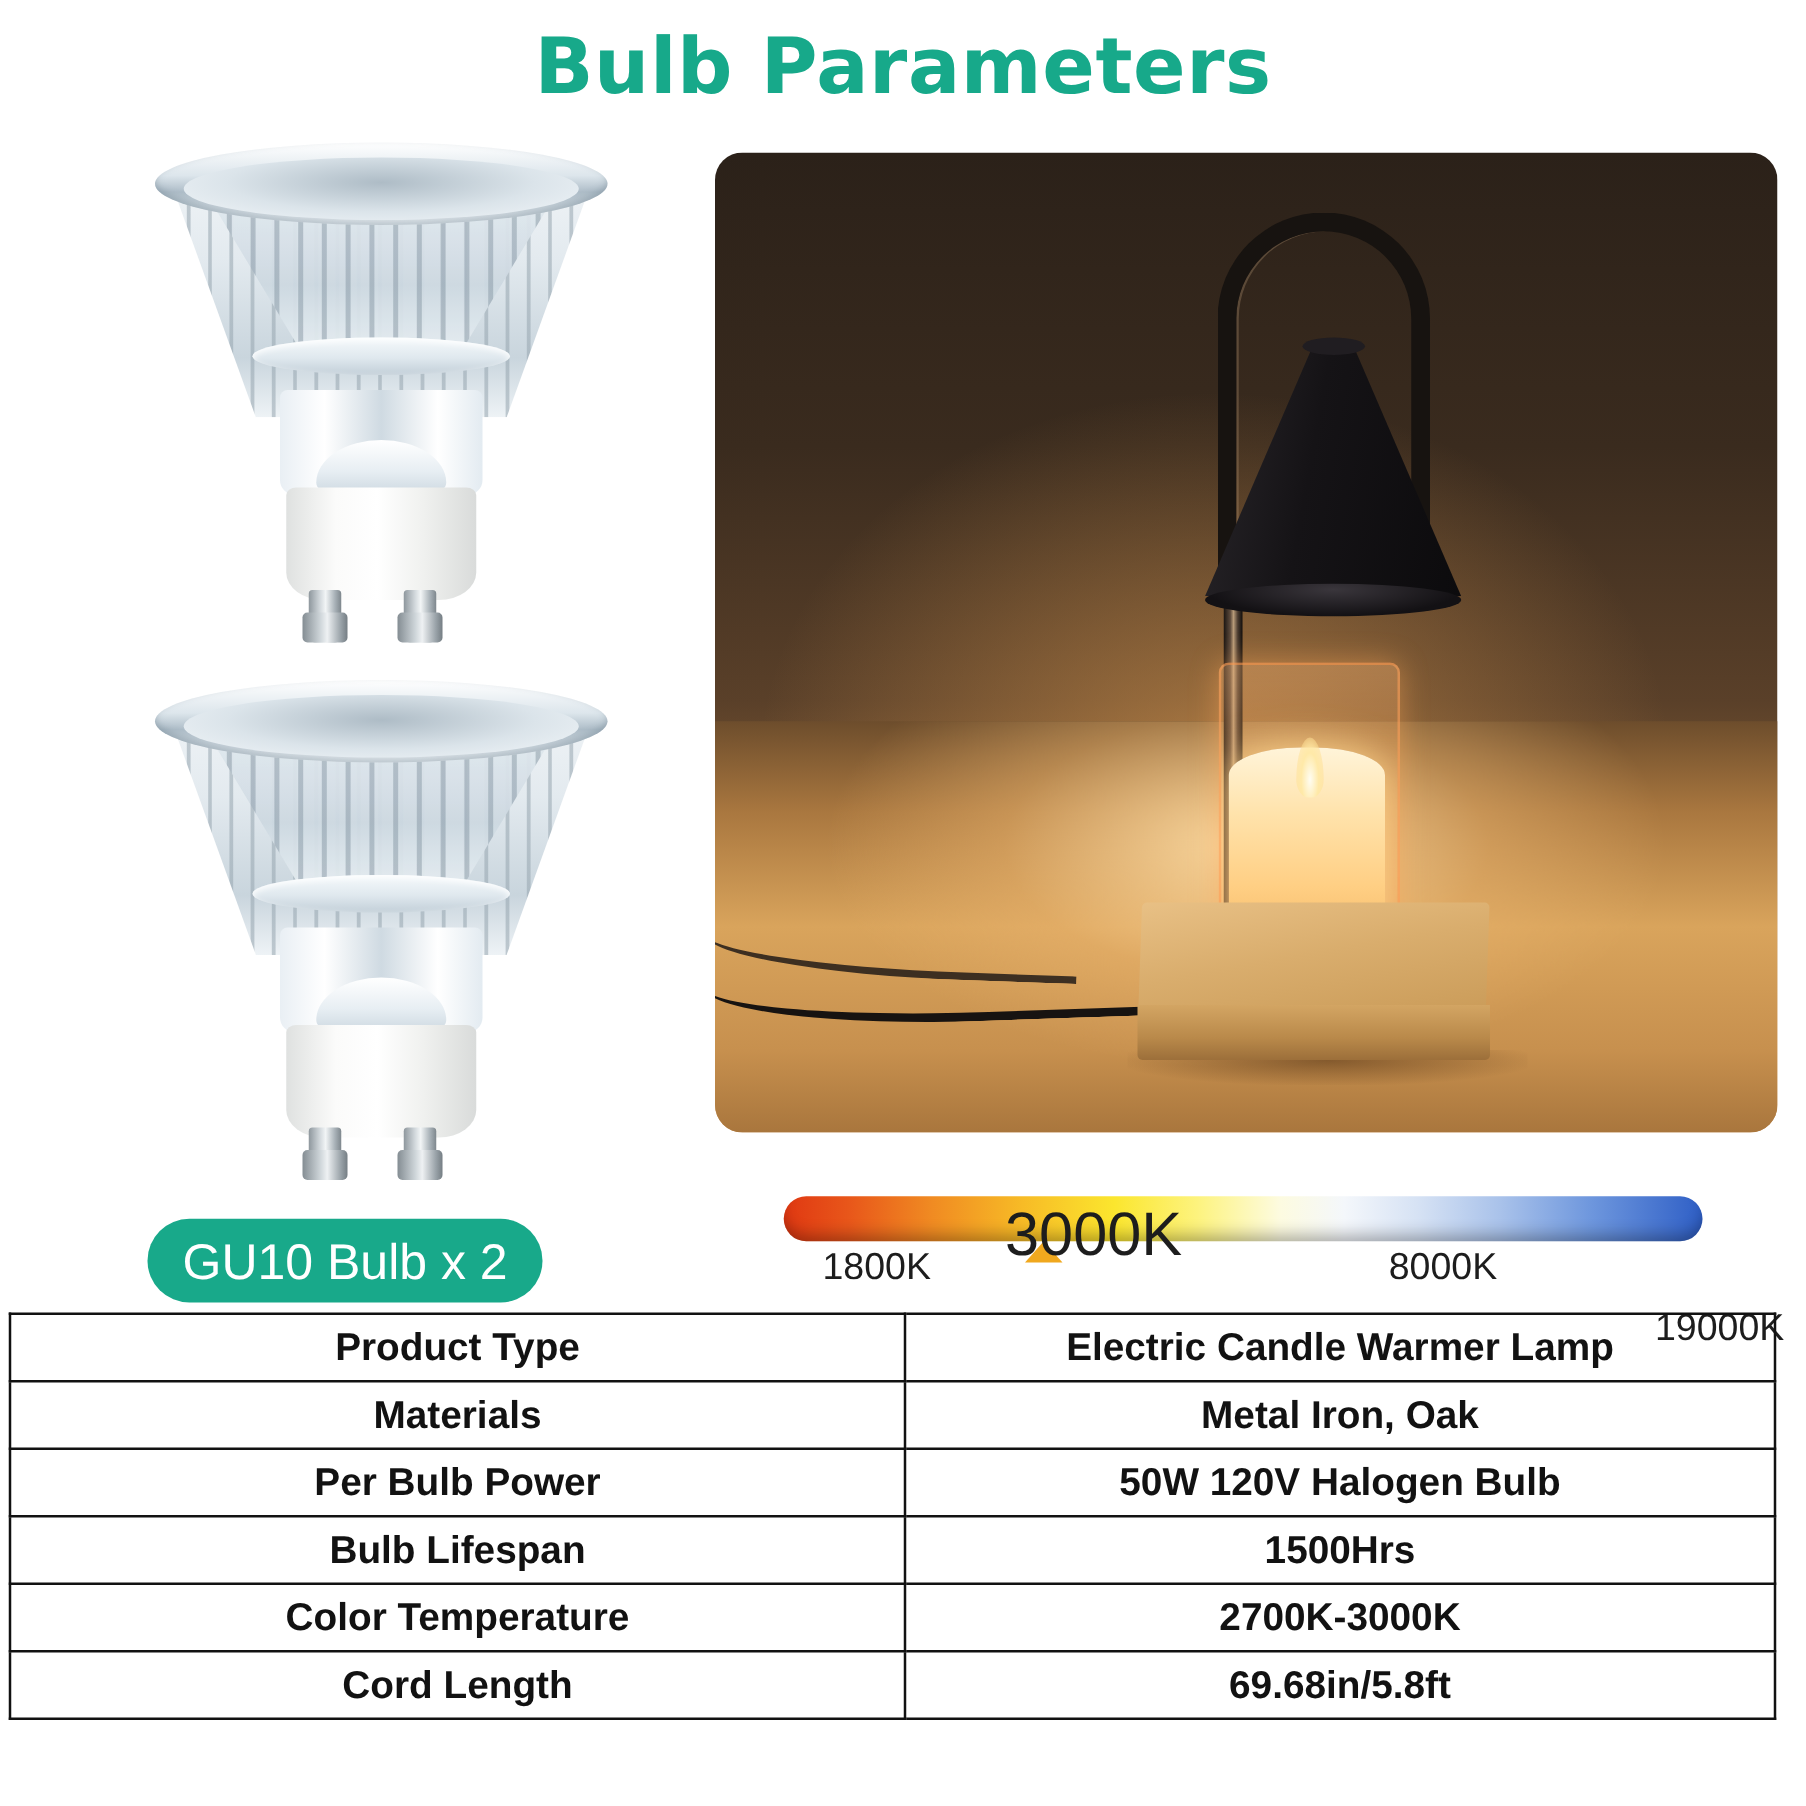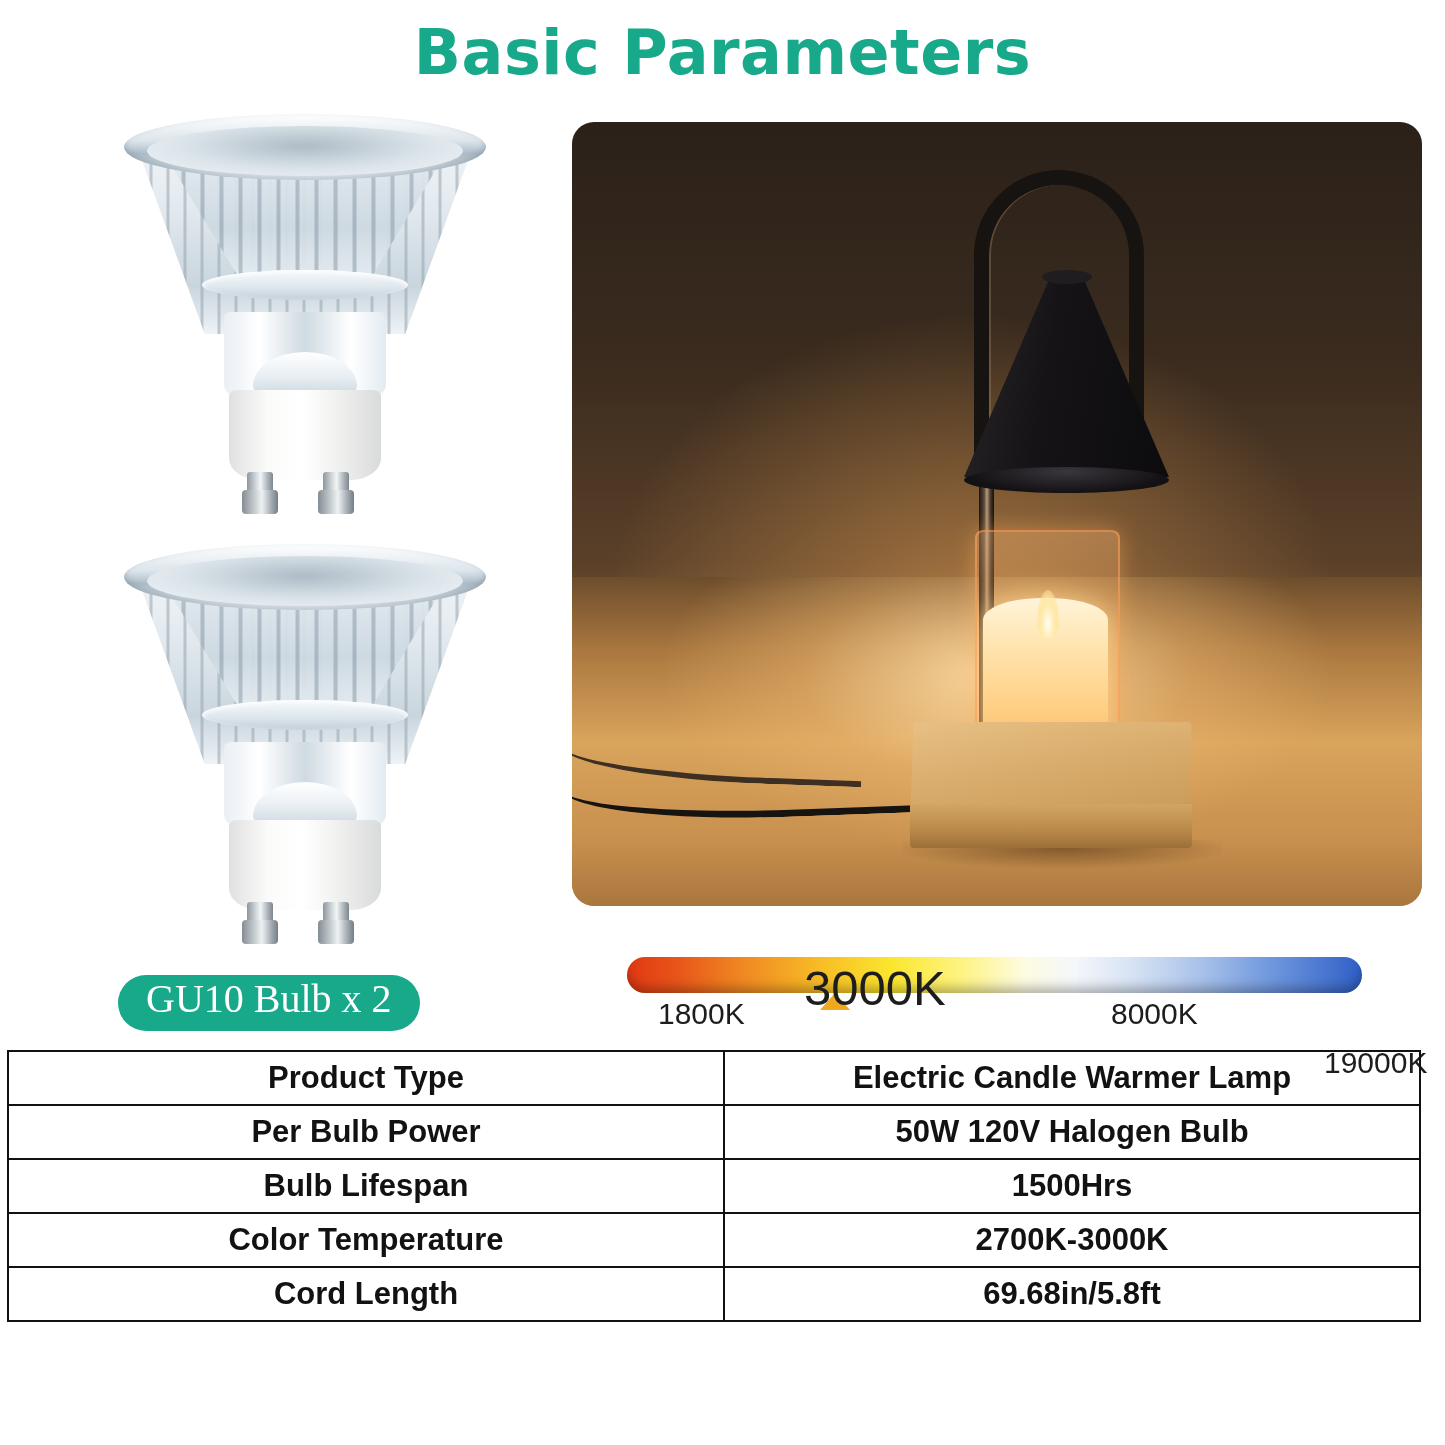--- a/index.html
+++ b/index.html
@@ -103,28 +103,27 @@
   .bulb .pin.right { left: 228px; }
   .bulb .pin::after{
     content:""; position:absolute; left:-5px; bottom:0; width:36px; height:24px;
     background: linear-gradient(90deg,#848d93 0%, #cfd6da 40%, #eef1f3 55%, #9aa3a9 85%, #757e84 100%);
     border-radius: 4px;
   }
 
   
   .badge {
     position: absolute; left: 118px; top: 975px;
-    padding: 3px 28px 11px 28px;
+    padding: 14px 28px 11px 28px;
     background: #18a98a;
     color: #ffffff;
     font-size: 40px;
     border-radius: 40px;
     line-height: 1.05;
     white-space: nowrap;
-    font-family: Liberation Serif, serif;
   }
 
   
   .photo {
     position: absolute; left: 572px; top: 122px;
     width: 850px; height: 784px;
     border-radius: 22px;
     overflow: hidden;
     background:
       radial-gradient(ellipse 330px 200px at 50% 78%, rgba(255,214,150,0.95) 0%, rgba(255,186,104,0.55) 35%, rgba(120,70,32,0.0) 72%),
@@ -275,21 +274,21 @@
     padding: 2px 6px;
     font-weight: bold;
   }
   .spec-table td.k { width: 716px; }
 </style>
 </head>
 <body>
 
 <div id="page">
 
-  <div class="title">Basic Parameters</div>
+  <div class="title">Bulb Parameters</div>
 
   <div class="bulb-wrap" id="bulb-1">
     <div class="bulb">
       <div class="cone"></div>
       <div class="dish"></div>
       <div class="dish-bottom"></div>
       <div class="cone-rim"></div>
       <div class="cone-inner"></div>
       <div class="body"></div>
       <div class="capsule"></div>
@@ -342,20 +341,24 @@
   <div class="ct-label" id="ct-8000">8000K</div>
   <div class="ct-label" id="ct-19000">19000K</div>
 
   <table class="spec-table">
     <tbody id="spec-body">
         <tr>
           <td class="k">Product Type</td>
           <td>Electric Candle Warmer Lamp</td>
         </tr>
         <tr>
+          <td class="k">Materials</td>
+          <td>Metal Iron, Oak</td>
+        </tr>
+        <tr>
           <td class="k">Per Bulb Power</td>
           <td>50W 120V Halogen Bulb</td>
         </tr>
         <tr>
           <td class="k">Bulb Lifespan</td>
           <td>1500Hrs</td>
         </tr>
         <tr>
           <td class="k">Color Temperature</td>
           <td>2700K-3000K</td>

